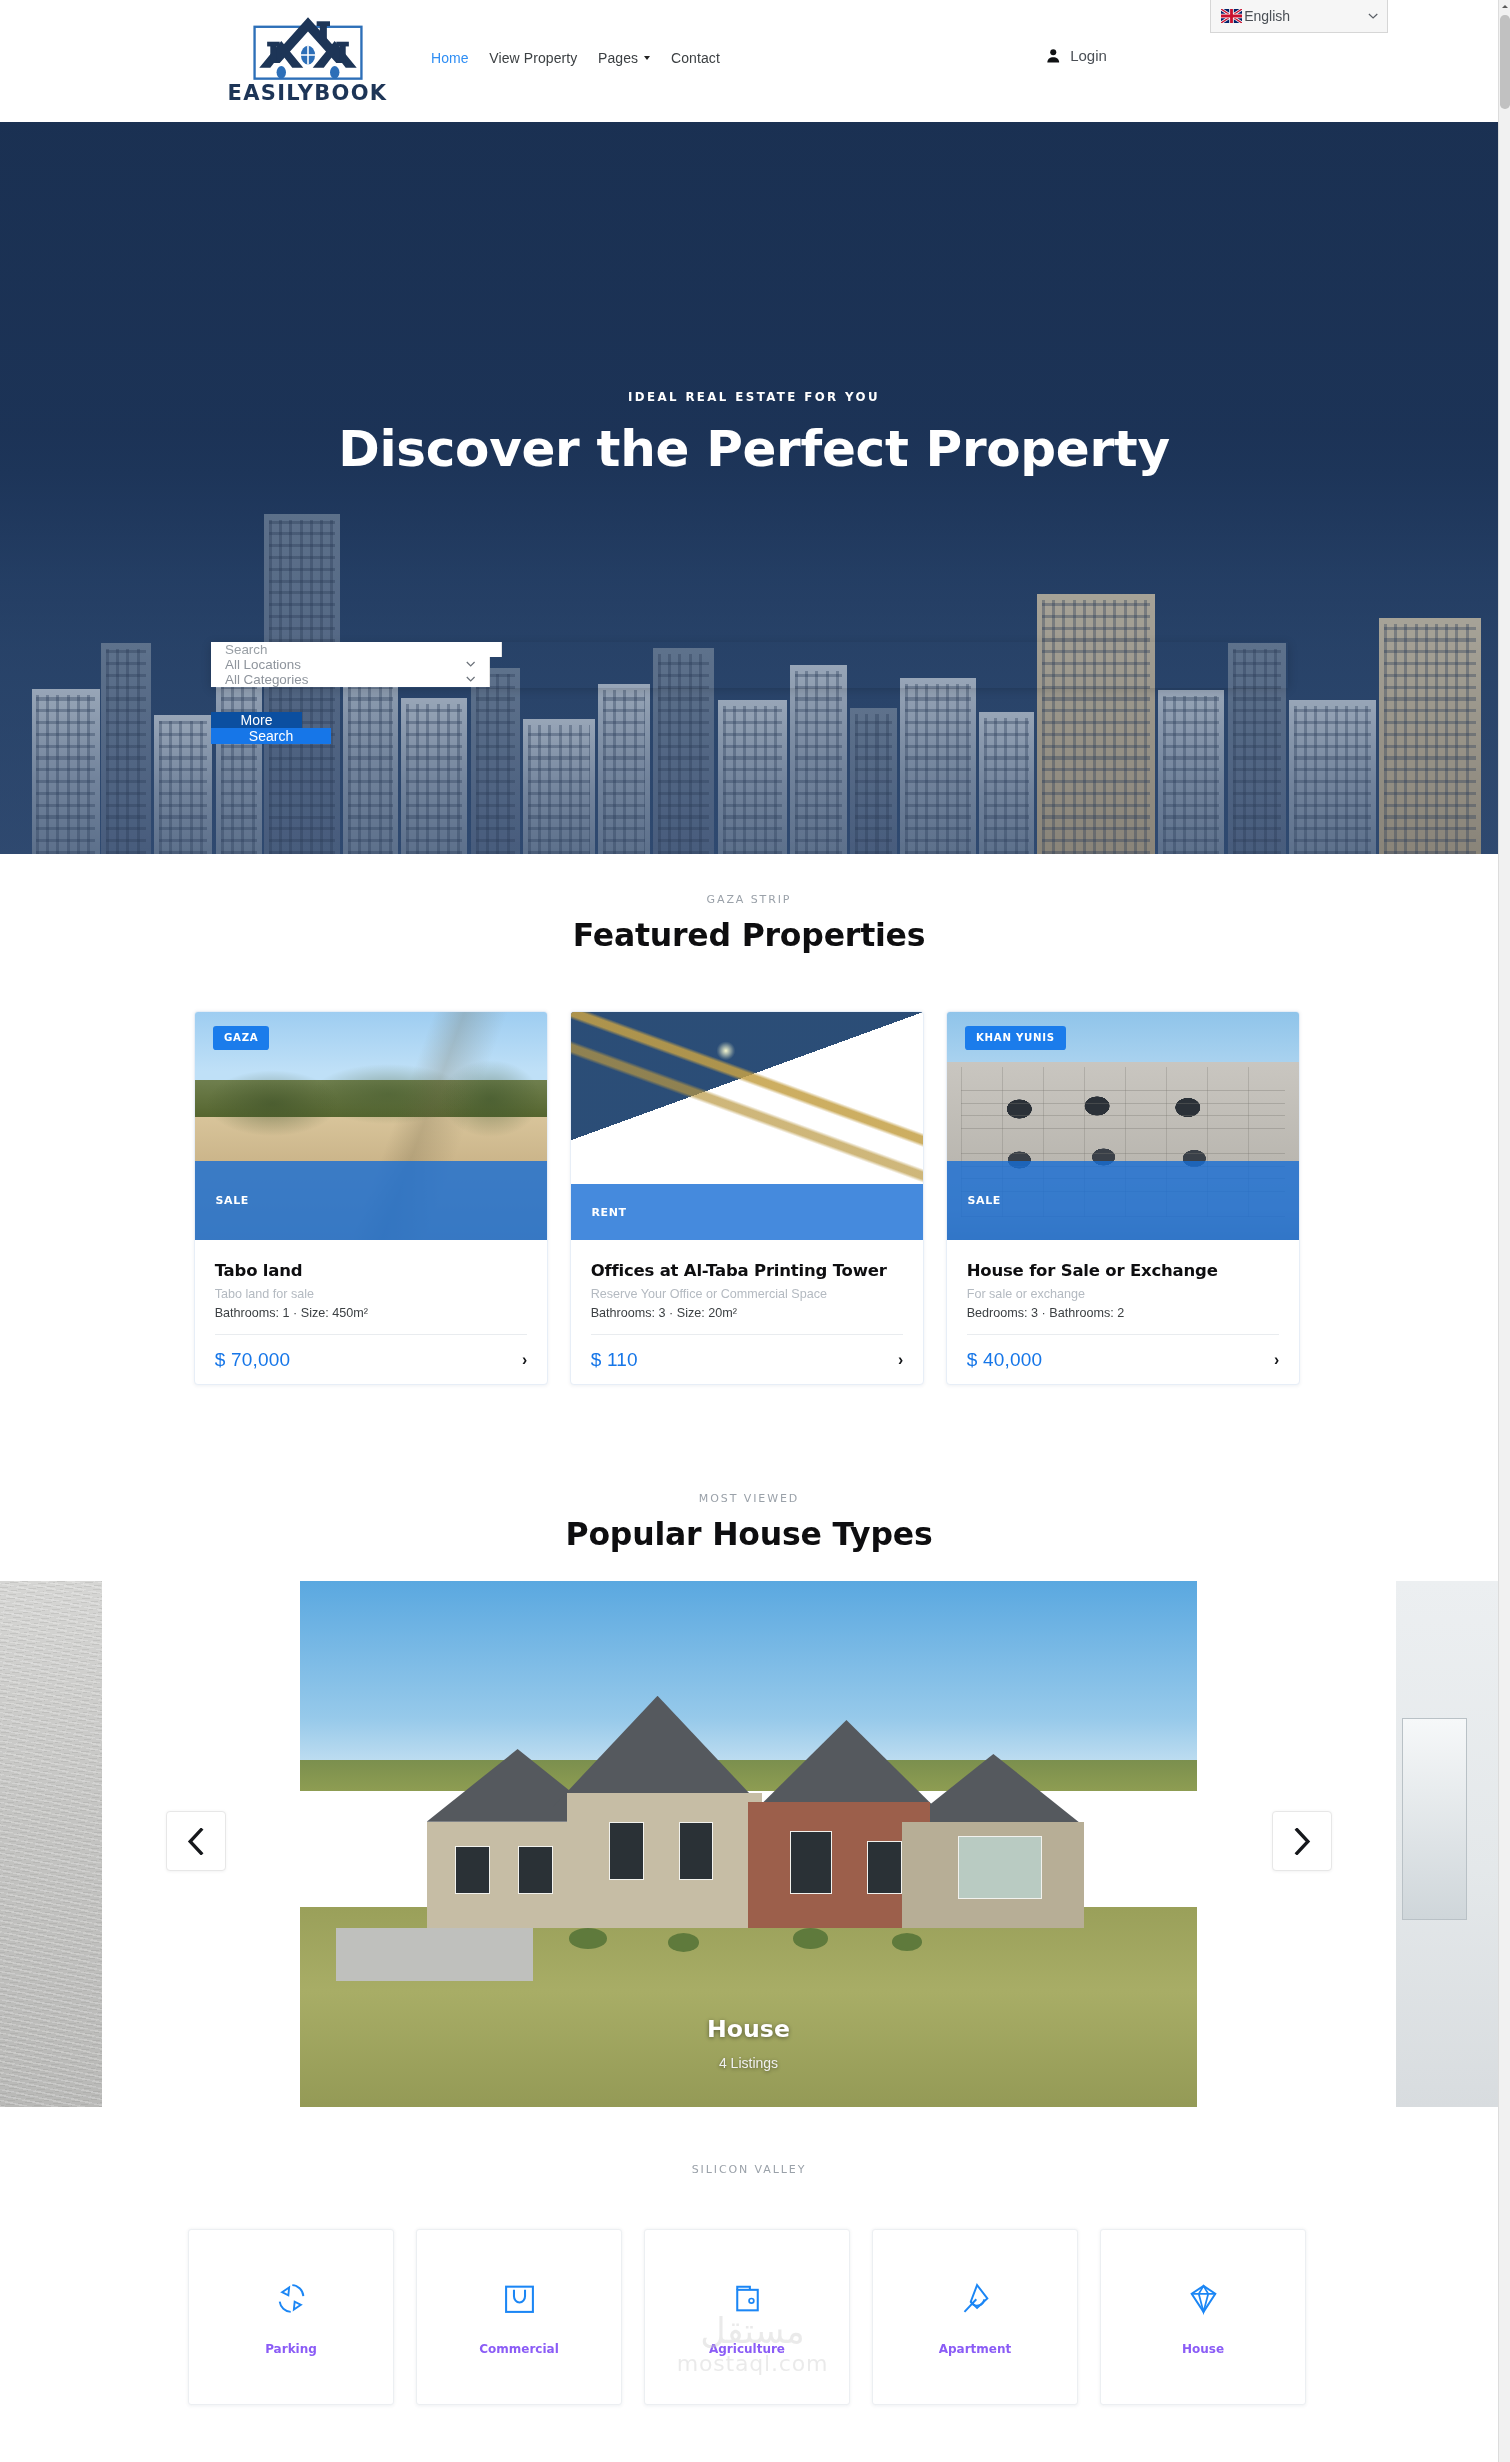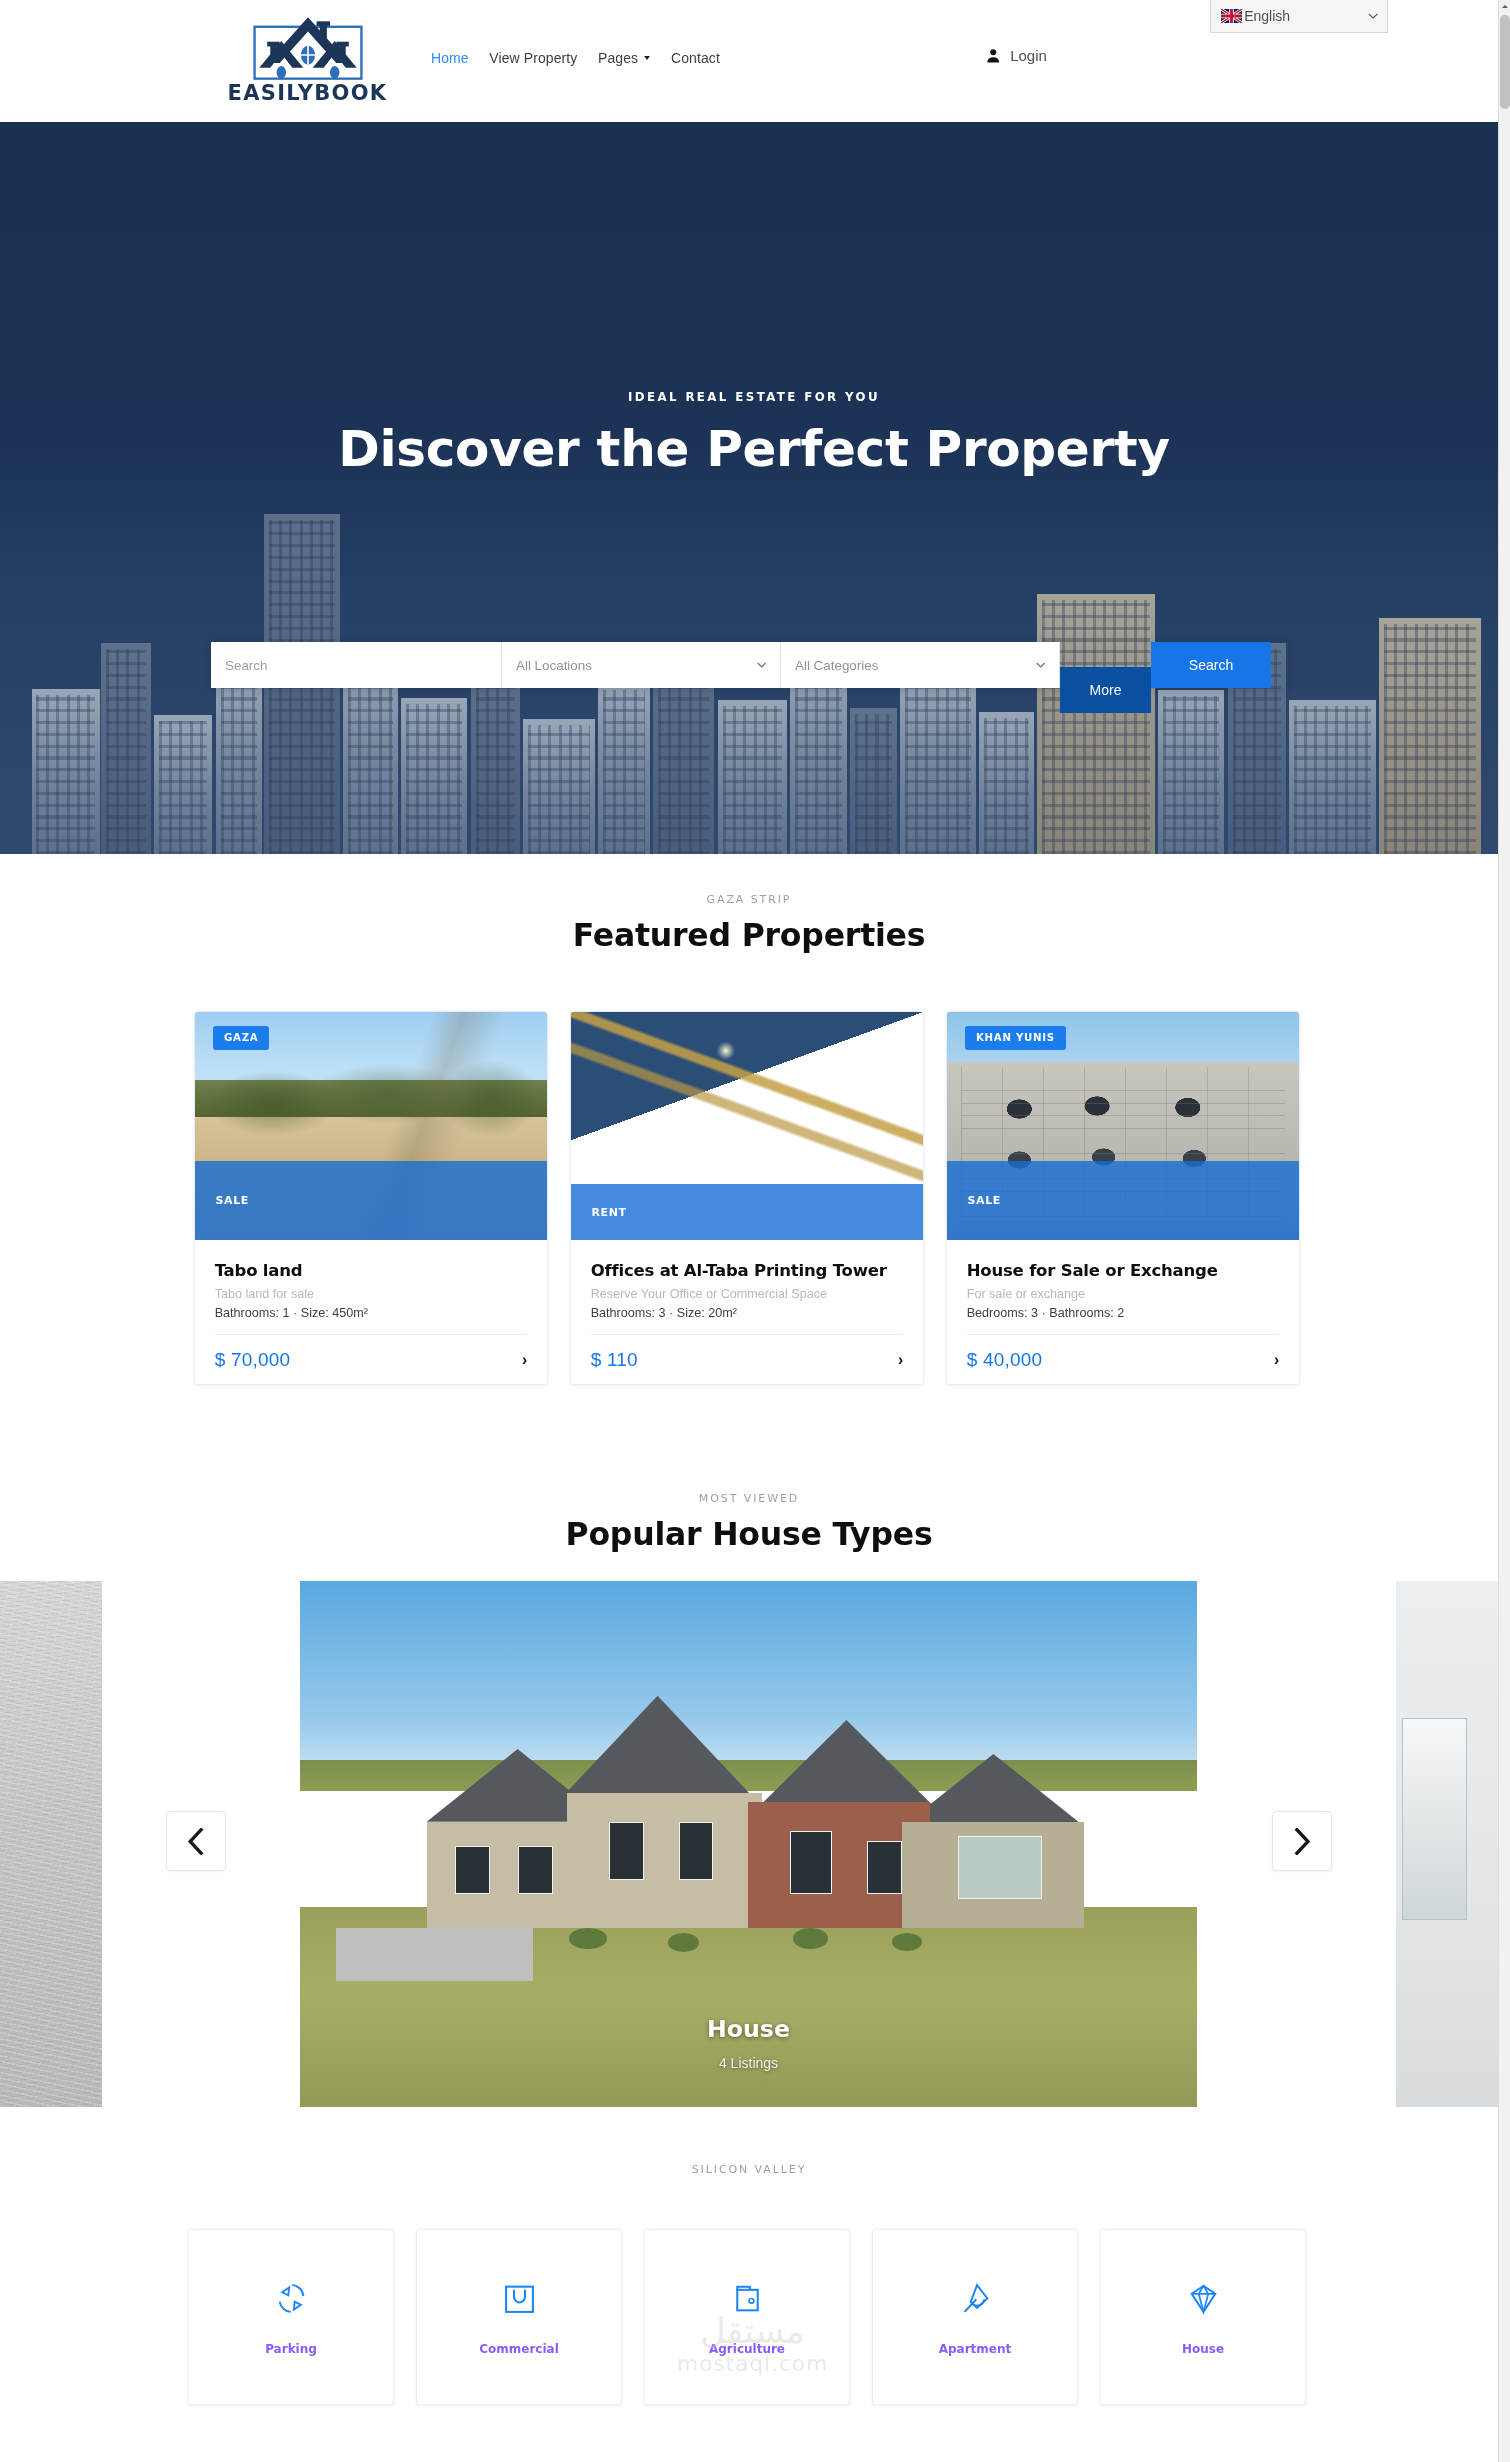--- a/index.html
+++ b/index.html
@@ -124,21 +124,21 @@
     display: inline-block;
     width: 0; height: 0;
     border-left: 3.9px solid transparent;
     border-right: 3.9px solid transparent;
     border-top: 4.7px solid #222;
   }
 
   
   .login {
     position: absolute;
-    left: 985px;
+    left: 1045px;
     top: 47px;
     display: flex;
     align-items: center;
     gap: 8.7px;
     text-decoration: none;
   }
   .login-label { font-size: 15px; color: #4a4f55; }
   .person-icon { width: 16.5px; height: 17.3px; display: block; }
 
   
@@ -233,20 +233,21 @@
   
   .searchbar {
     position: absolute;
     left: 211px;
     top: 520px;
     width: 1077px;
     height: 46px;
     display: flex;
     z-index: 5;
     box-shadow: 0 1.6px 9.4px rgba(0,0,0,0.18);
+    flex-direction: column;
   }
   .sb-field {
     background: #ffffff;
     height: 46px;
     display: flex;
     align-items: center;
     position: relative;
     border-right: 0.8px solid #e3e3e3;
   }
   .sb-text { width: 291px; padding: 0 14px; }

